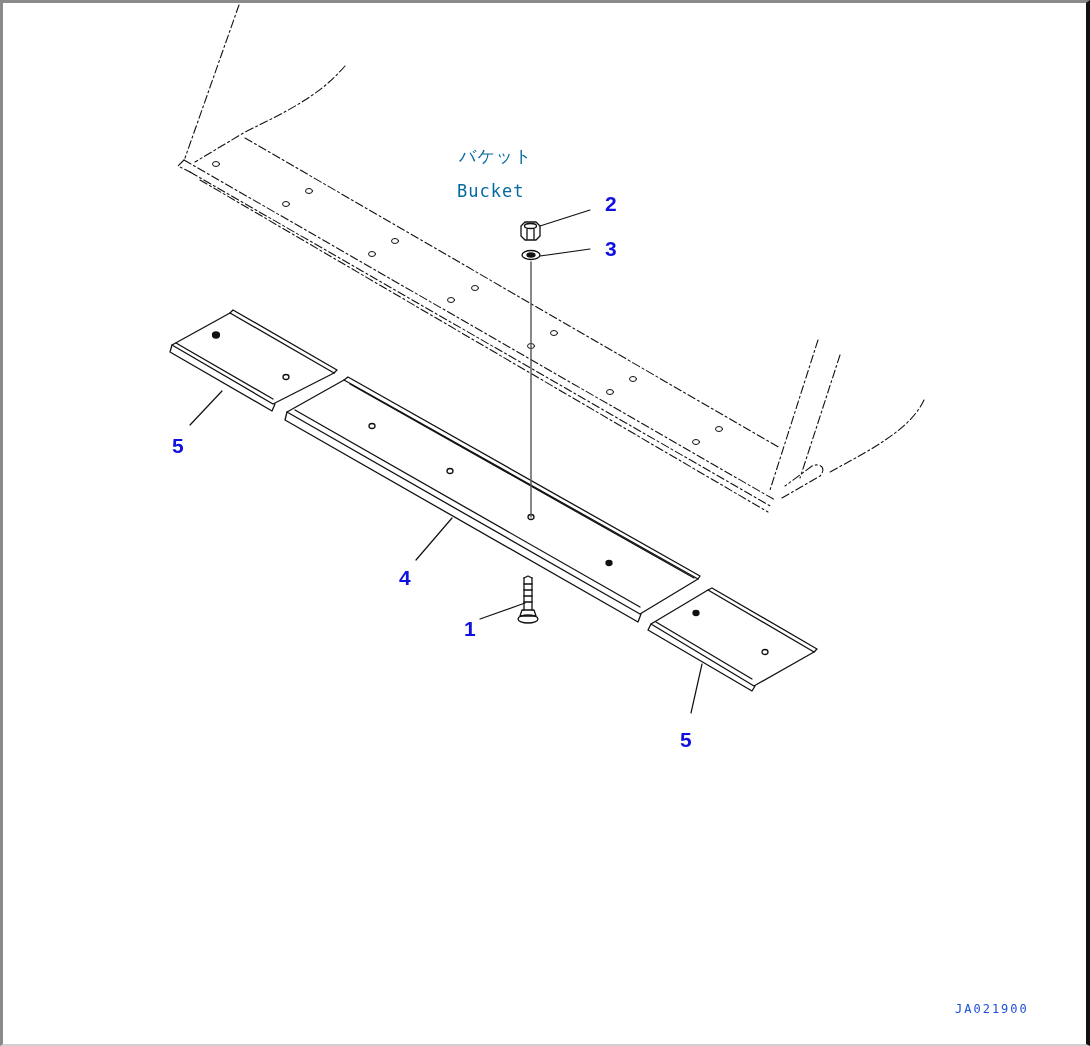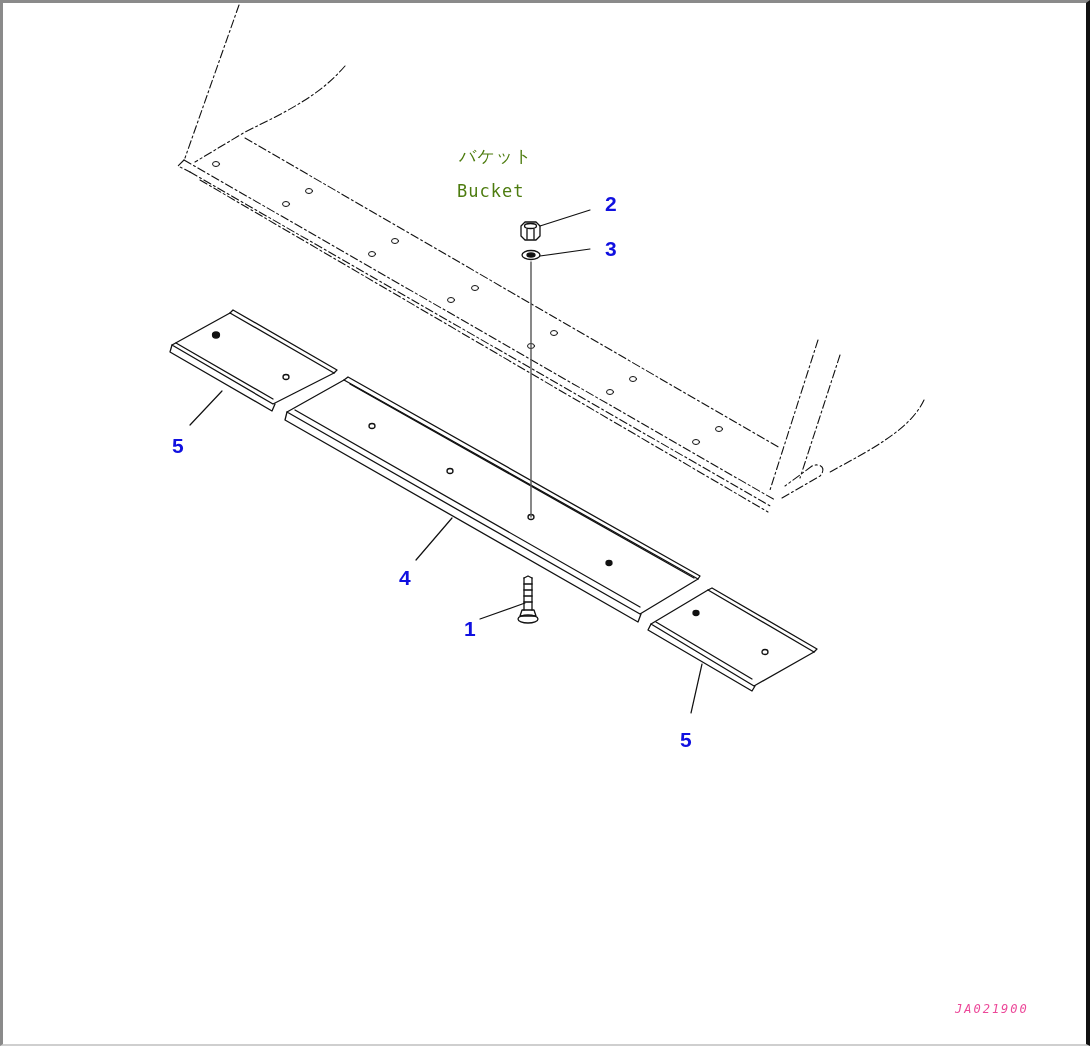--- a/index.html
+++ b/index.html
@@ -1,22 +1,22 @@
 <!DOCTYPE html>
 <html><head>
 <meta charset="utf-8">
 <style>
   html, body { margin: 0; padding: 0; background: #ffffff; }
   body { width: 1090px; height: 1046px; position: relative; overflow: hidden; font-family: "Liberation Sans", sans-serif; }
   .frame { position: absolute; left: 0; top: 0; width: 1090px; height: 1046px; box-sizing: border-box;
            border-top: 3px solid #8a8a8a; border-left: 3px solid #8a8a8a; border-right: 4px solid #111; border-bottom: 2px solid #cfcfcf; }
   svg.drawing { position: absolute; left: 0; top: 0; }
   .callout { position: absolute; color: #1010e0; font-weight: bold; font-size: 21px; font-family: "Liberation Sans", sans-serif; line-height: 1; }
-  .label { position: absolute; color: #4d7c0f; font-family: "DejaVu Sans Mono", monospace; font-size: 17px; line-height: 1.1; letter-spacing: 1px; }
-  .code { position: absolute; color: #ec4899; font-family: "DejaVu Sans Mono", monospace; font-size: 12px; letter-spacing: 2px; font-style: italic; }
+  .label { position: absolute; color: #0369a1; font-family: "DejaVu Sans Mono", monospace; font-size: 17px; line-height: 1.1; letter-spacing: 1px; }
+  .code { position: absolute; color: #1d4ed8; font-family: "DejaVu Sans Mono", monospace; font-size: 12px; letter-spacing: 2px; }
 </style>
 </head>
 <body>
 
 <div class="frame"></div>
 
 <svg class="drawing" width="1090" height="1046" viewBox="0 0 1090 1046" fill="none" stroke="#111" stroke-width="1.3" stroke-linecap="round" stroke-linejoin="round">
 
   <g stroke-dasharray="8 3 2 3" stroke-width="1.1">
     <path d="M239,5 L185,158"></path>

